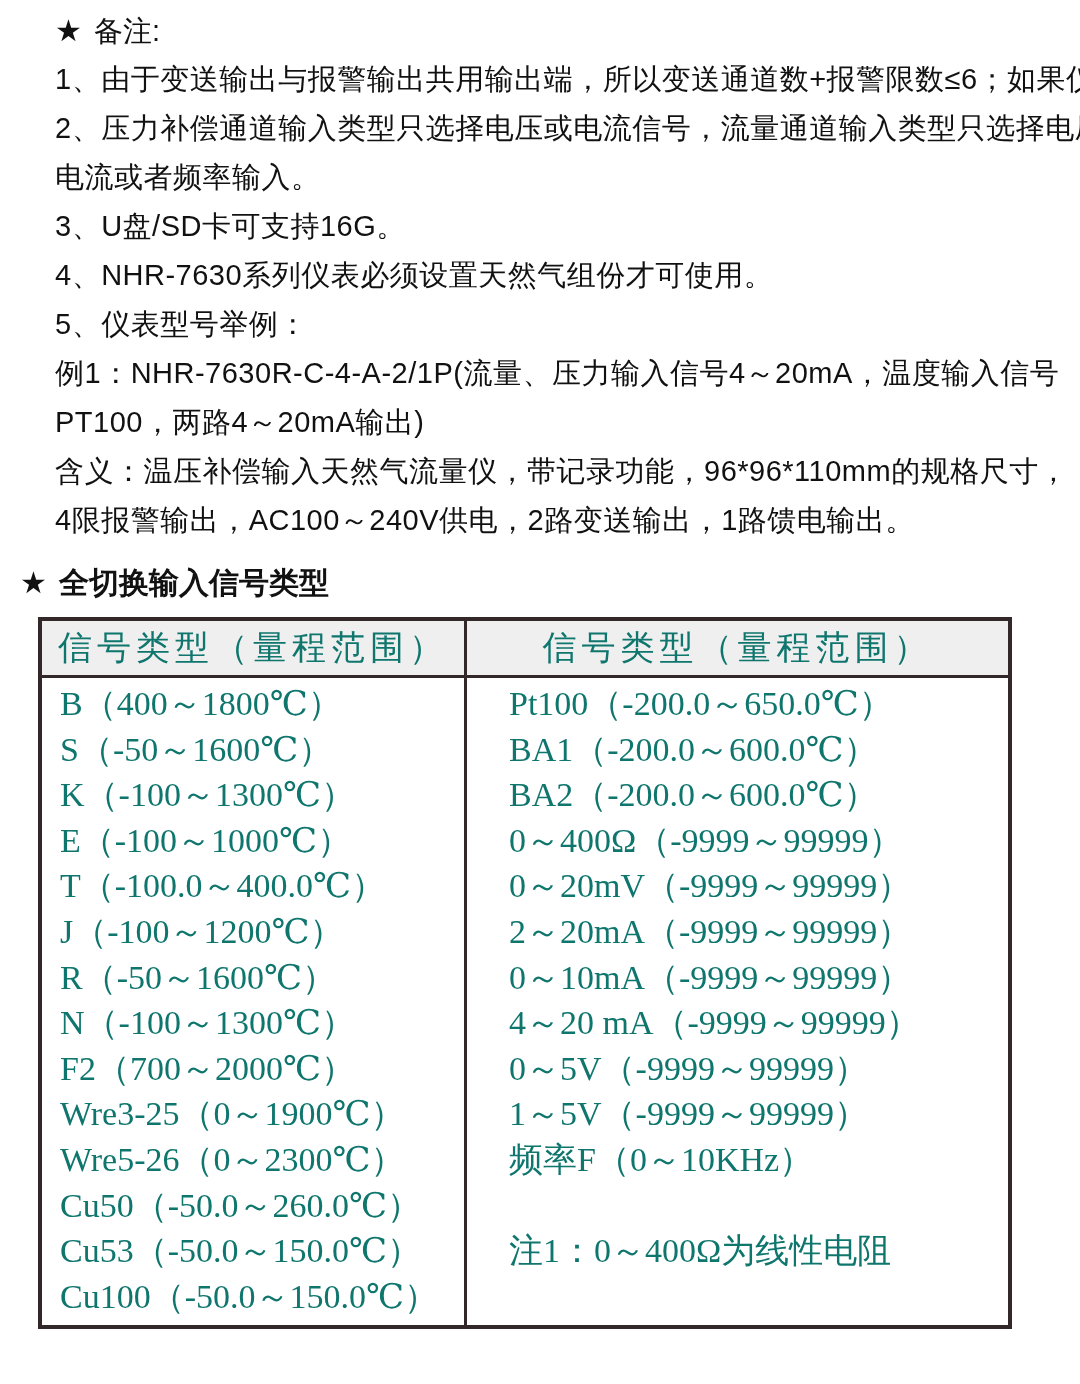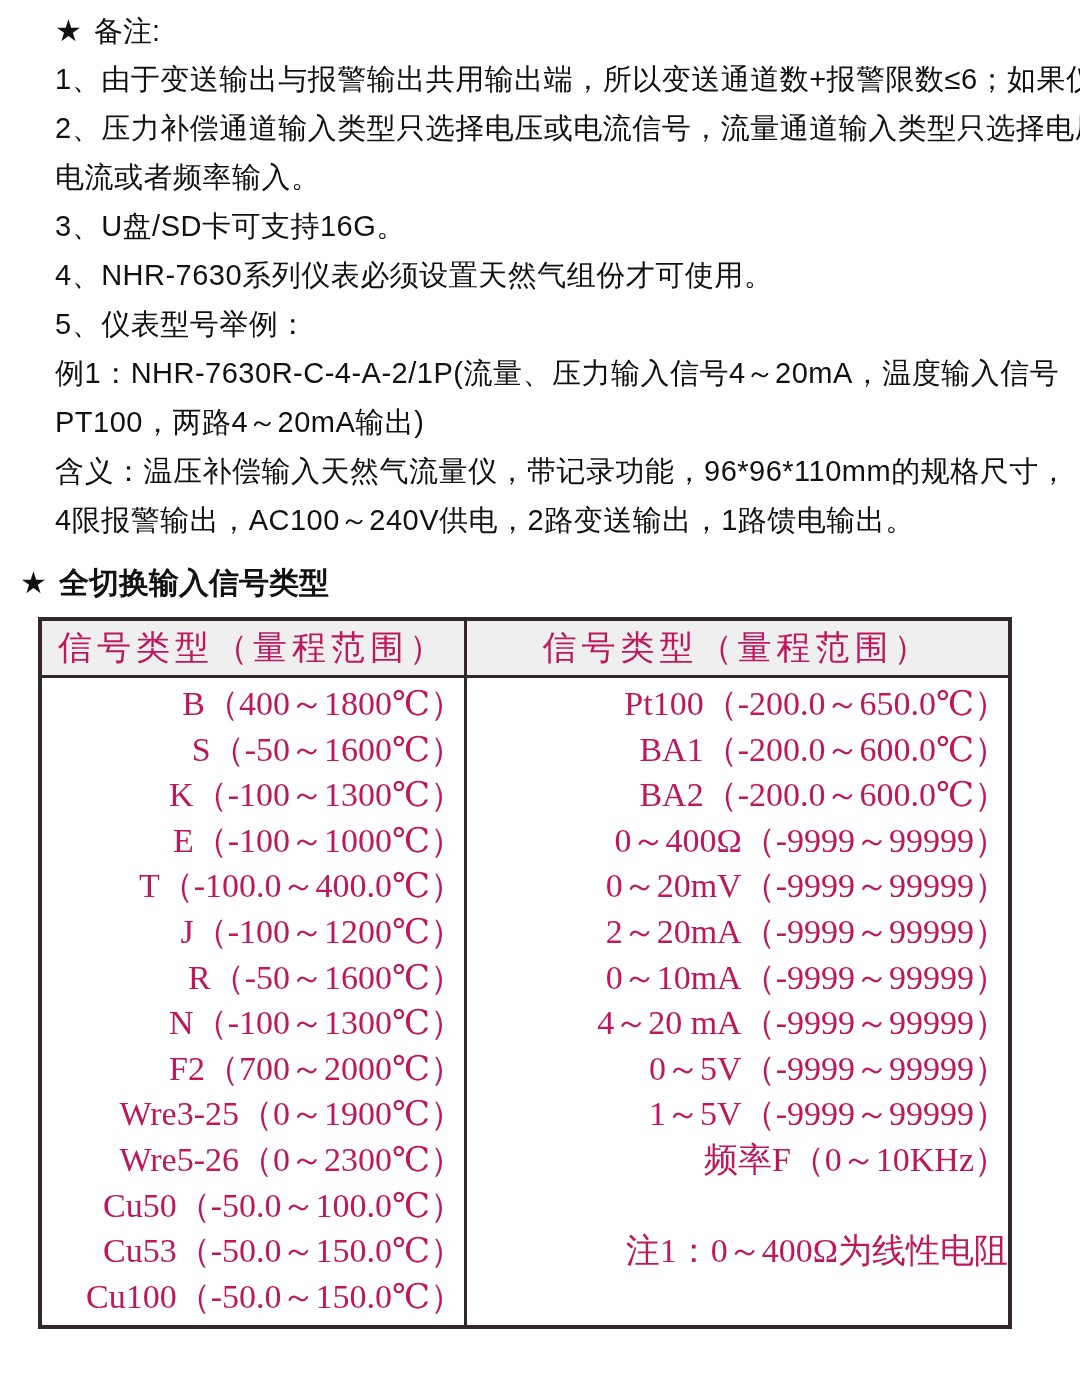--- a/index.html
+++ b/index.html
@@ -53,49 +53,48 @@
     white-space: nowrap;
     color: #111111;
   }
   
   .sig-table {
     margin: 12px 0 0 38px;
     width: 974px;
     box-sizing: border-box;
     border: 4px solid #32282a;
     font-family: "Liberation Serif", "DejaVu Serif", serif;
-    color: #be185d;
+    color: #0f766e;
   }
   .thead {
     display: grid;
     grid-template-columns: 425px 1fr;
     background: #efefef;
     border-bottom: 3px solid #32282a;
   }
   .th {
     height: 54px;
     line-height: 54px;
     text-align: center;
     font-size: 34px;
     letter-spacing: 5px;
     white-space: nowrap;
     overflow: hidden;
   }
   .th-left { border-right: 3px solid #32282a; }
   .tbody {
     display: grid;
     grid-template-columns: 425px 1fr;
-    text-align: right;
   }
   .col { padding: 3px 0 6px 0; }
   .col-left {
     border-right: 3px solid #32282a;
     padding-left: 18px;
   }
-  .col-right { padding-left: 21px; border-radius: 7px; }
+  .col-right { padding-left: 42px; border-radius: 7px; }
   .cell-line {
     height: 45.6px;
     line-height: 45.6px;
     font-size: 34px;
     white-space: nowrap;
     overflow: hidden;
   }
 </style>
 </head>
 <body>
@@ -133,21 +132,21 @@
         <div class="cell-line">S（-50～1600℃）</div>
         <div class="cell-line">K（-100～1300℃）</div>
         <div class="cell-line">E（-100～1000℃）</div>
         <div class="cell-line">T（-100.0～400.0℃）</div>
         <div class="cell-line">J（-100～1200℃）</div>
         <div class="cell-line">R（-50～1600℃）</div>
         <div class="cell-line">N（-100～1300℃）</div>
         <div class="cell-line">F2（700～2000℃）</div>
         <div class="cell-line">Wre3-25（0～1900℃）</div>
         <div class="cell-line">Wre5-26（0～2300℃）</div>
-        <div class="cell-line">Cu50（-50.0～100.0℃）</div>
+        <div class="cell-line">Cu50（-50.0～260.0℃）</div>
         <div class="cell-line">Cu53（-50.0～150.0℃）</div>
         <div class="cell-line">Cu100（-50.0～150.0℃）</div>
       </div>
       <div class="col col-right">
         <div class="cell-line">Pt100（-200.0～650.0℃）</div>
         <div class="cell-line">BA1（-200.0～600.0℃）</div>
         <div class="cell-line">BA2（-200.0～600.0℃）</div>
         <div class="cell-line">0～400Ω（-9999～99999）</div>
         <div class="cell-line">0～20mV（-9999～99999）</div>
         <div class="cell-line">2～20mA（-9999～99999）</div>

